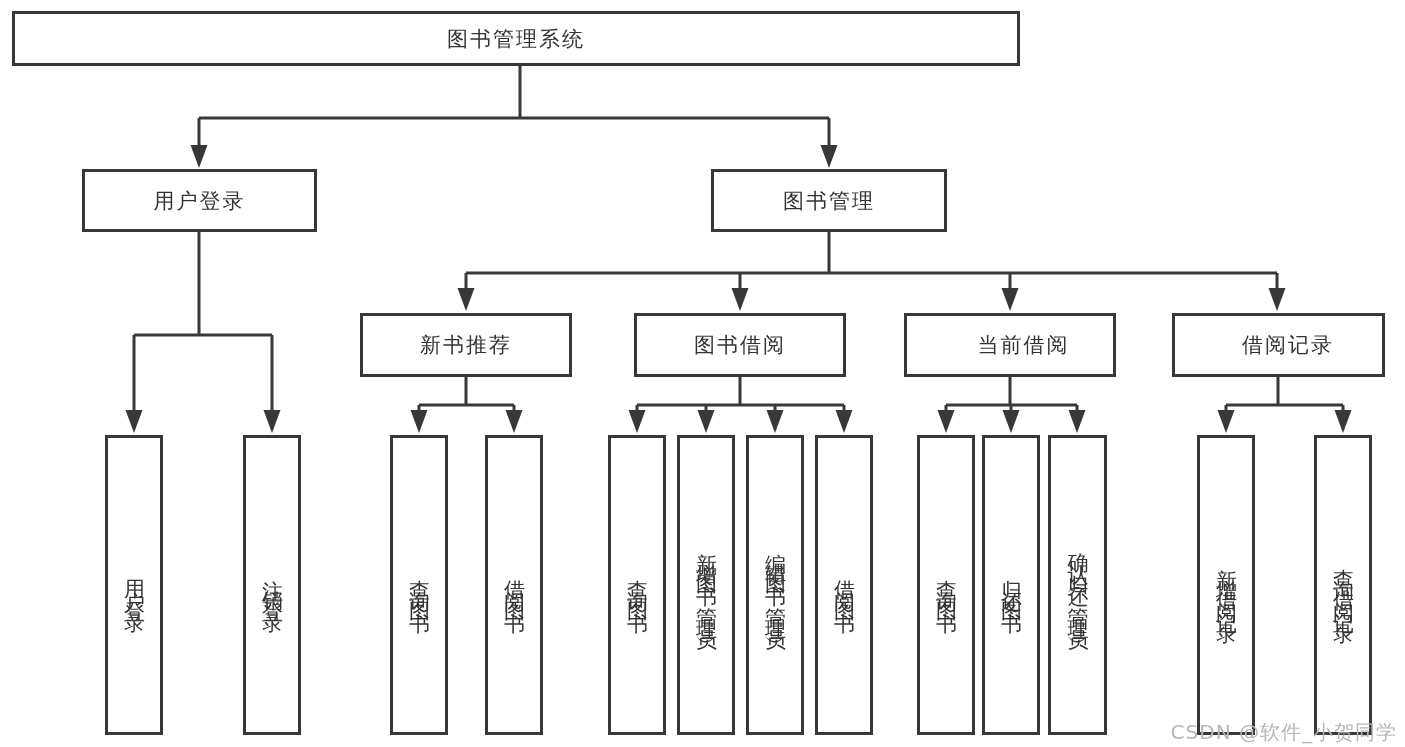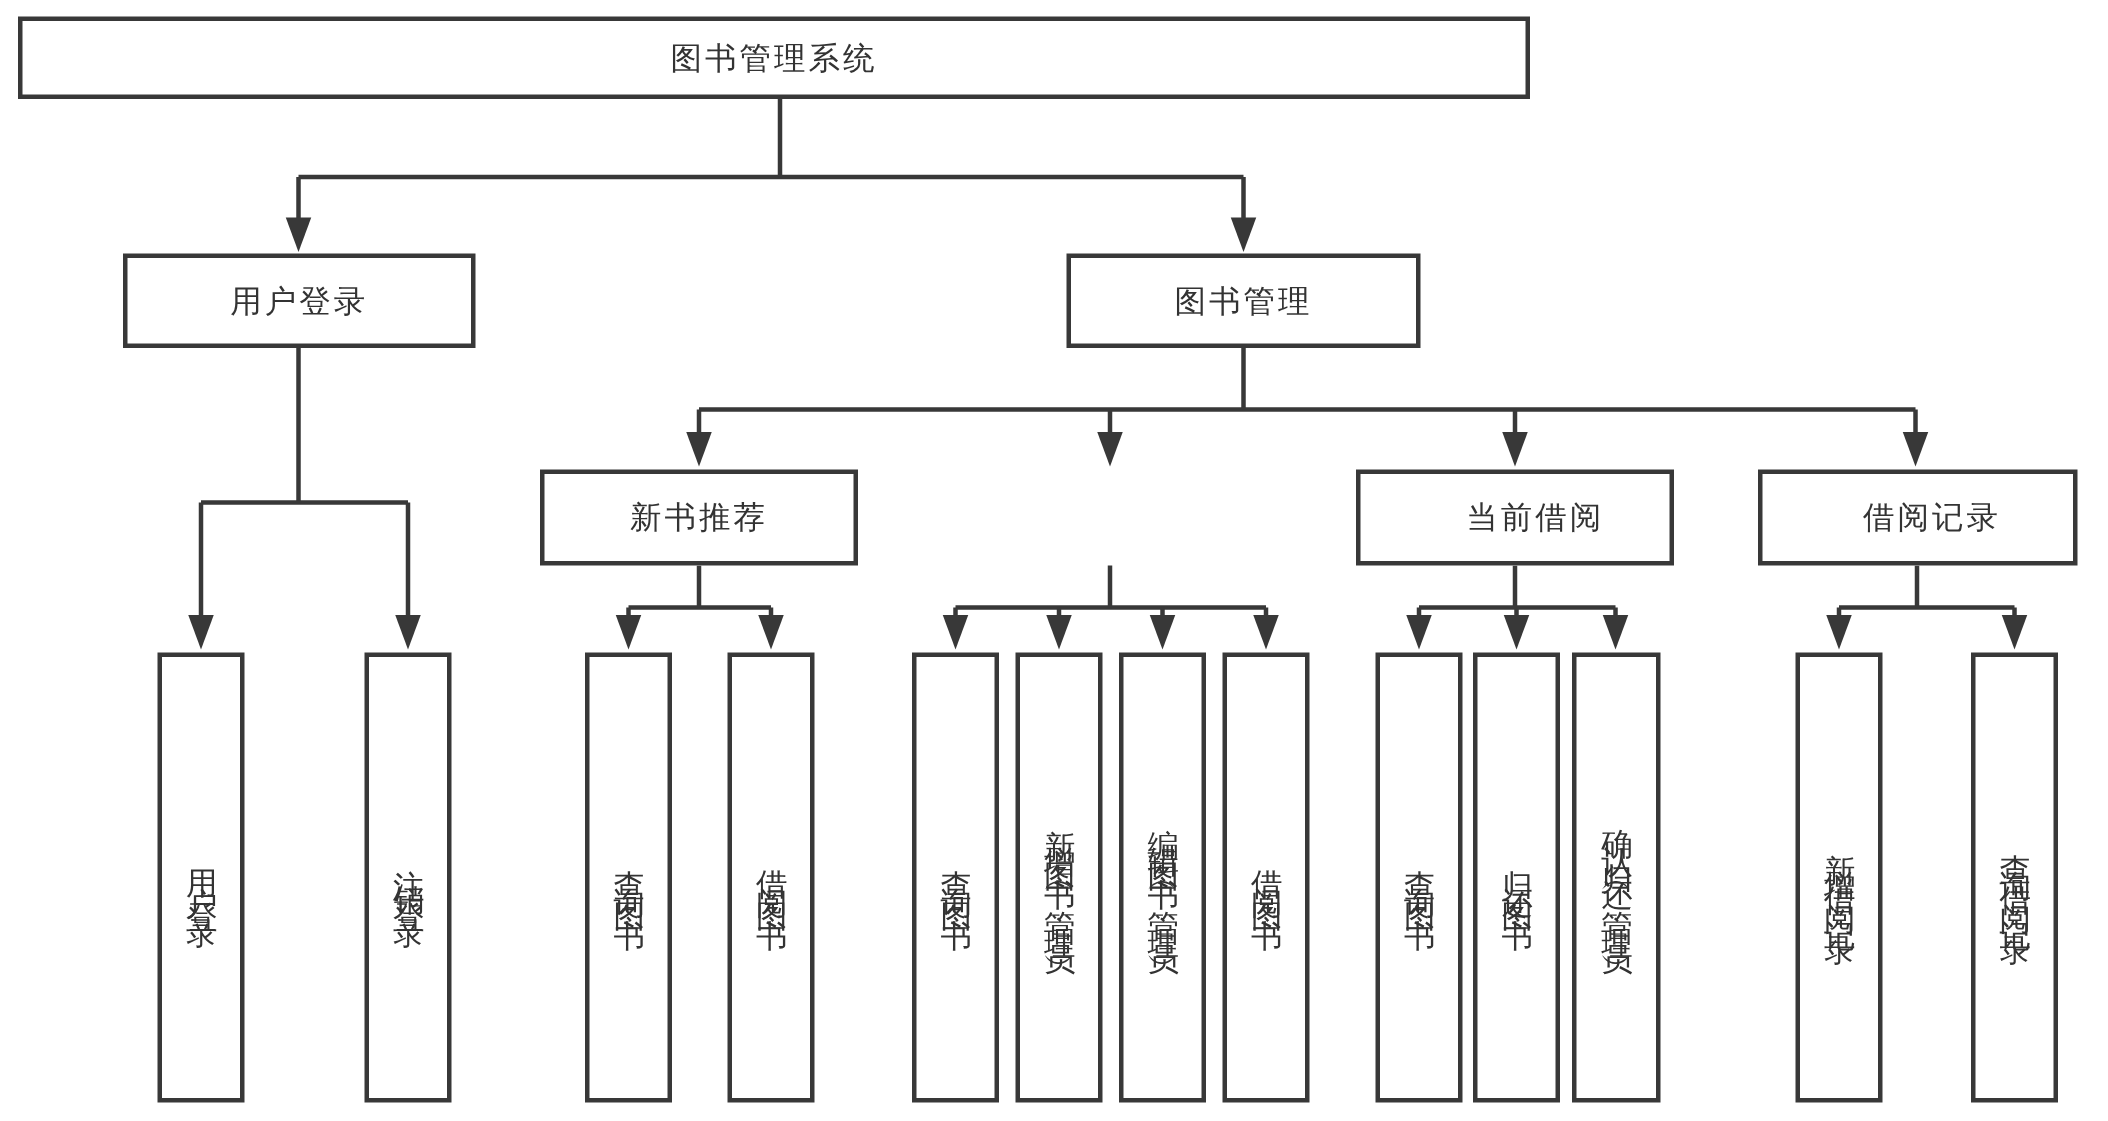--- a/index.html
+++ b/index.html
@@ -94,20 +94,21 @@
       <polygon points="1334.5,410 1351.5,410 1343,433"></polygon>
     </g>
   </svg>
 
   <div class="node h-node" style="left:12px; top:11px; width:1008px; height:55px;">图书管理系统</div>
 
   <div class="node h-node" style="left:82px; top:169px; width:235px; height:63px;">用户登录</div>
   <div class="node h-node" style="left:711px; top:169px; width:236px; height:63px;">图书管理</div>
 
   <div class="node h-node" style="left:360px; top:313px; width:212px; height:64px;">新书推荐</div>
+  <div class="node h-node" style="left:634px; top:313px; width:212px; height:64px;">图书借阅</div>
   <div class="node h-node" style="left:904px; top:313px; width:212px; height:64px;padding-left:27px;">当前借阅</div>
   <div class="node h-node" style="left:1172px; top:313px; width:213px; height:64px;padding-left:19px;">借阅记录</div>
 
   <div class="node v-node" style="left:105px; top:435px; width:58px; height:300px;">用户登录</div>
   <div class="node v-node" style="left:243px; top:435px; width:58px; height:300px;">注销登录</div>
 
   <div class="node v-node" style="left:390px; top:435px; width:58px; height:300px;">查询图书</div>
   <div class="node v-node" style="left:485px; top:435px; width:58px; height:300px;">借阅图书</div>
 
   <div class="node v-node" style="left:608px; top:435px; width:58px; height:300px;">查询图书</div>
@@ -115,14 +116,15 @@
   <div class="node v-node" style="left:746px; top:435px; width:58px; height:300px;">编辑图书（管理员）</div>
   <div class="node v-node" style="left:815px; top:435px; width:58px; height:300px;">借阅图书</div>
 
   <div class="node v-node" style="left:917px; top:435px; width:58px; height:300px;">查询图书</div>
   <div class="node v-node" style="left:982px; top:435px; width:58px; height:300px;">归还图书</div>
   <div class="node v-node" style="left:1048px; top:435px; width:59px; height:300px;">确认归还（管理员）</div>
 
   <div class="node v-node" style="left:1197px; top:435px; width:58px; height:300px;">新增借阅记录</div>
   <div class="node v-node" style="left:1314px; top:435px; width:58px; height:300px;">查询借阅记录</div>
 
+  <div class="watermark">CSDN @软件_小贺同学</div>
 
 </div>
 
 </body></html>

